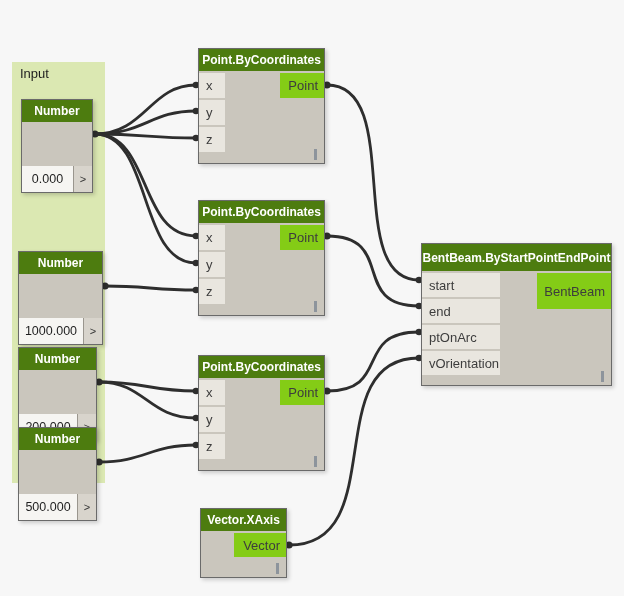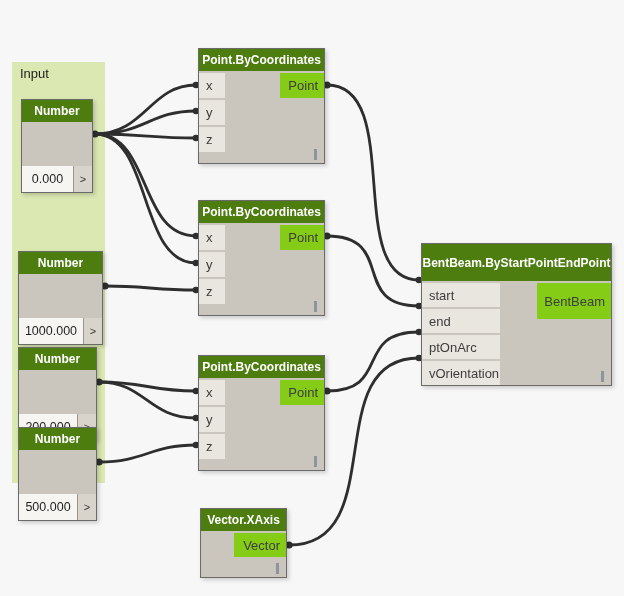--- a/index.html
+++ b/index.html
@@ -173,21 +173,21 @@
         <div class="port-in">x</div>
         <div class="port-in">y</div>
         <div class="port-in">z</div>
       </div>
       <div class="port-out" style="top:2px;width:44px;">Point</div>
     </div>
     <div class="lacing"></div>
   </div>
 
   <div class="node" style="left:421px;top:243px;width:191px;height:143px;">
-    <div class="hdr" style="height:37px;text-align:right;">BentBeam.ByStartPointEndPoint</div>
+    <div class="hdr" style="height:27px;text-align:right;">BentBeam.ByStartPointEndPoint</div>
     <div class="body">
       <div class="inports">
         <div class="port-in wide">start</div>
         <div class="port-in wide">end</div>
         <div class="port-in wide">ptOnArc</div>
         <div class="port-in wide">vOrientation</div>
       </div>
       <div class="port-out" style="top:2px;width:74px;height:36px;">BentBeam</div>
     </div>
     <div class="lacing"></div>

